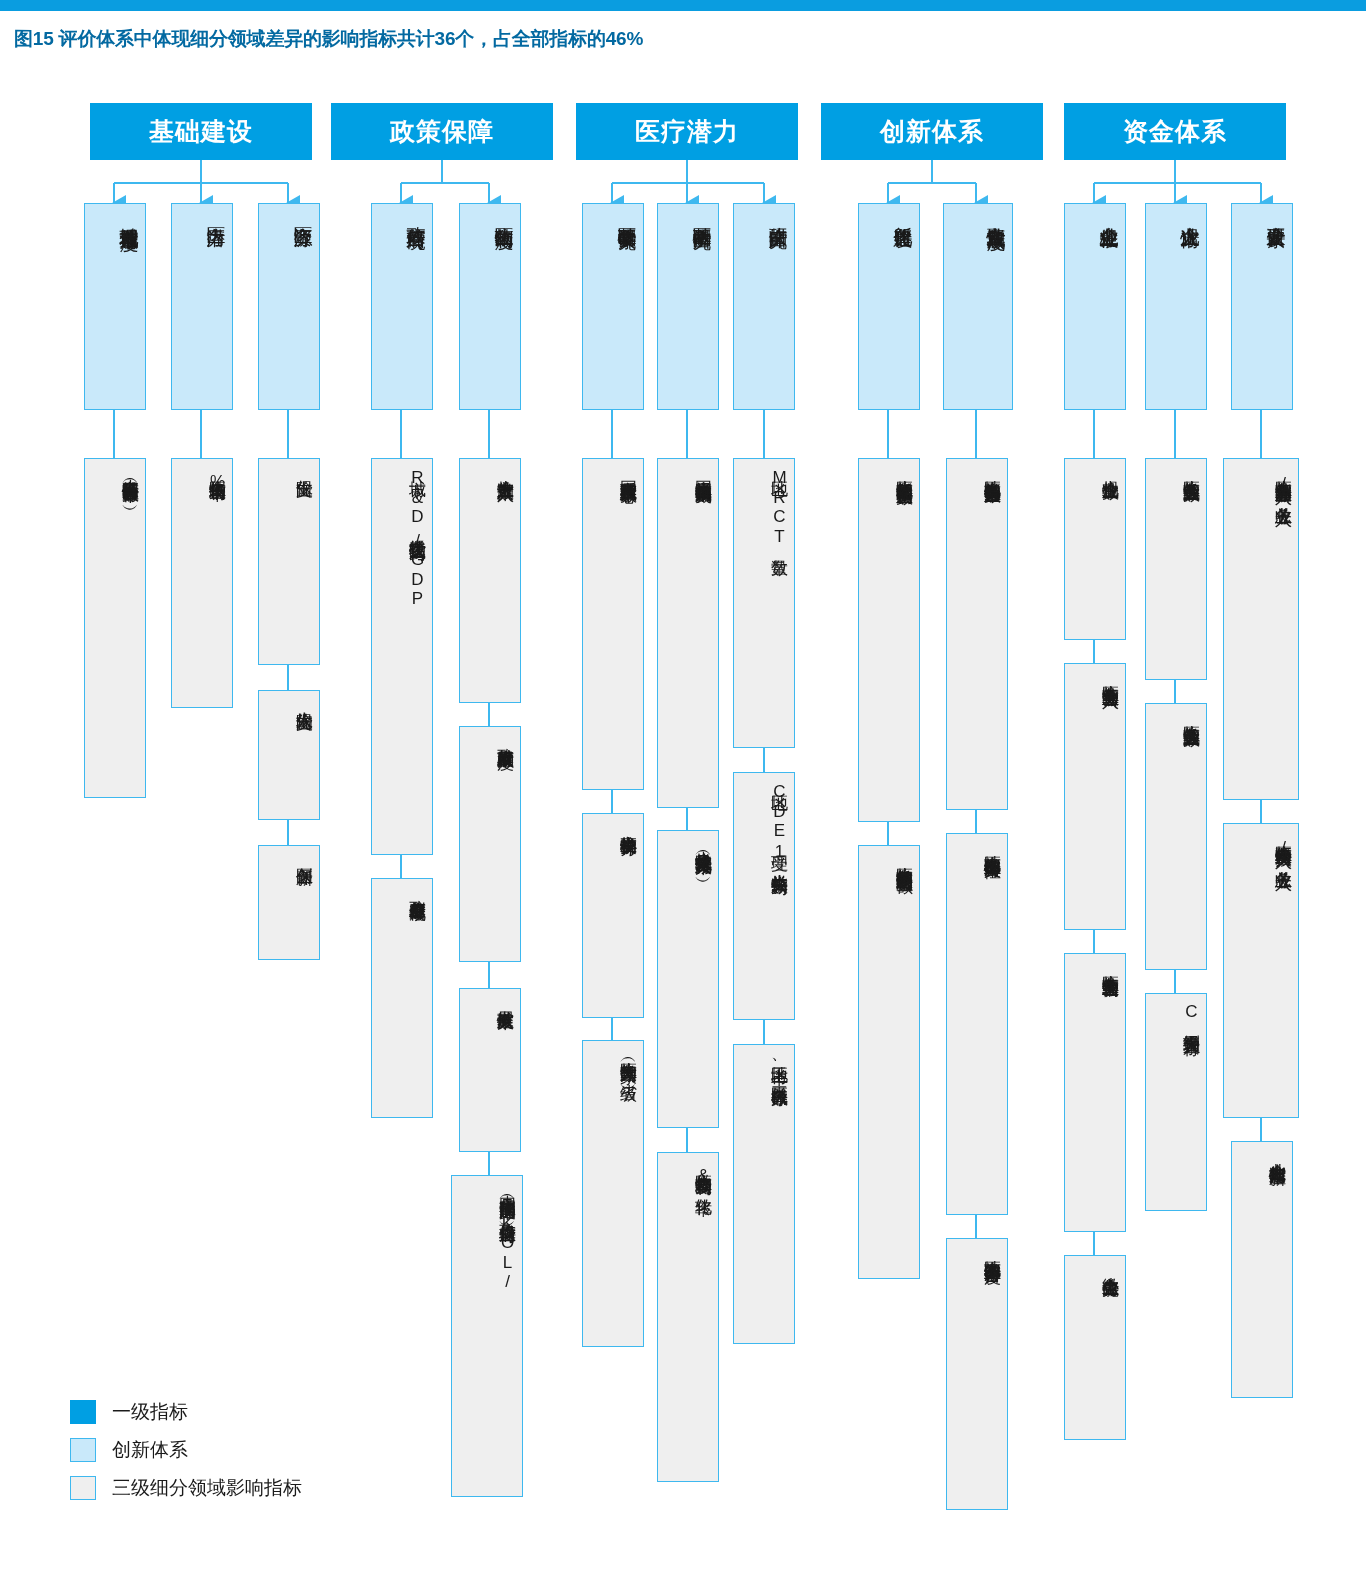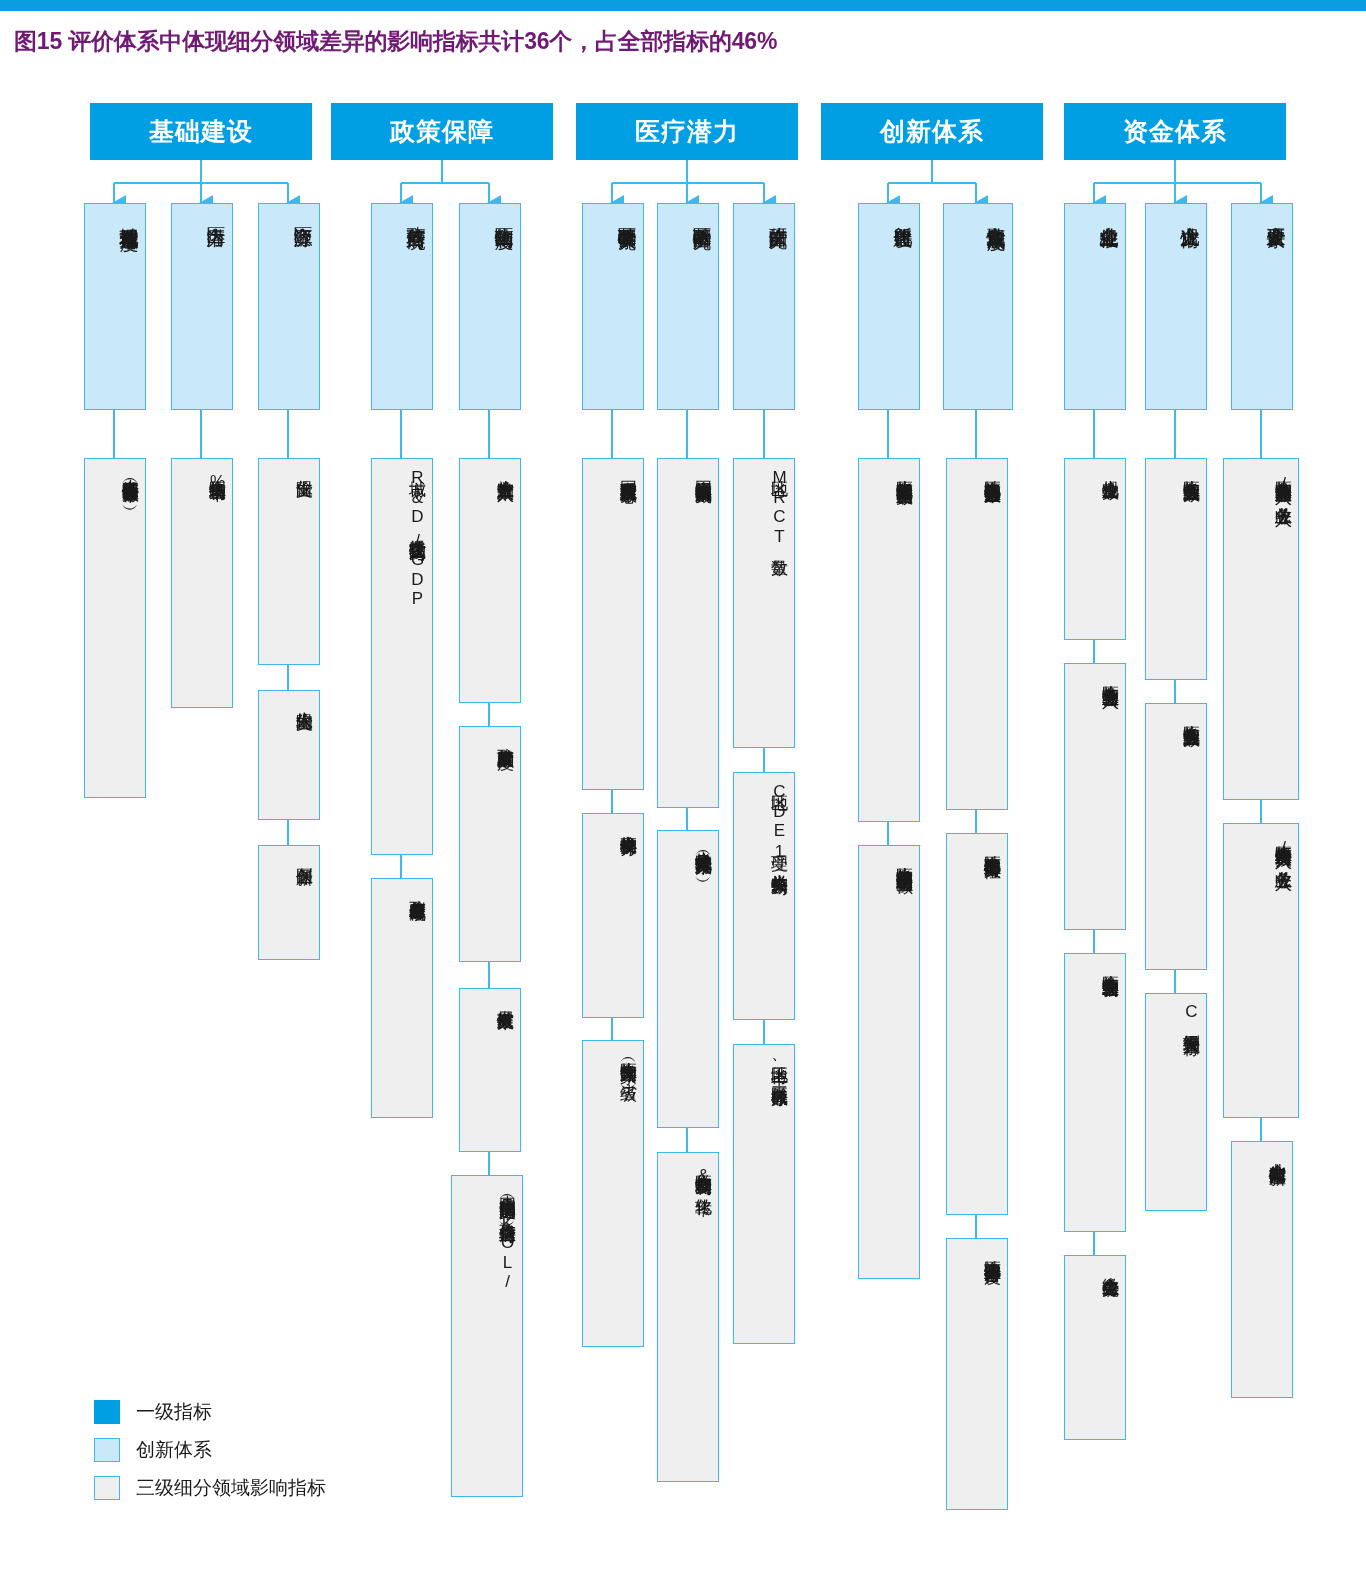--- a/index.html
+++ b/index.html
@@ -10,21 +10,21 @@
     font-family:"Liberation Sans","DejaVu Sans",sans-serif;
     position:relative;
     overflow:hidden;
   }
   #topbar {
     position:absolute; left:0; top:0; width:1366px; height:11px;
     background:#0a9de0;
   }
   #title {
     position:absolute; left:14px; top:26px; width:1330px;
-    font-size:23px; font-weight:bold; color:#701a75;
+    font-size:19px; font-weight:bold; color:#0369a1;
     letter-spacing:-0.2px; white-space:nowrap;
   }
   .canvas { position:absolute; left:16px; top:0; width:1366px; height:1594px; }
   svg.links { position:absolute; left:0; top:0; width:1366px; height:1594px; pointer-events:none; }
 
   .node { position:absolute; border:1px solid #3eb8ef; }
   .l1 {
     background:#009fe3; border:none;
     display:flex; align-items:center; justify-content:center;
     color:#ffffff; font-size:25px; font-weight:bold; letter-spacing:1px;
@@ -41,21 +41,21 @@
     color:#1a1a1a; letter-spacing:0.5px;
     font-family:"Liberation Sans","DejaVu Sans",sans-serif;
     overflow:visible;
     display:block;
   }
   .l2 .vtext { font-size:19px; }
   .l3 .vtext { font-size:17px; }
 
   
   #legend { position:absolute; left:70px; top:1393px; }
-  .lg-row { display:flex; align-items:center; height:38px;margin-left:24px; }
+  .lg-row { display:flex; align-items:center; height:38px; }
   .lg-sw { width:26px; height:24px; margin-right:16px; }
   .sw1 { background:#009fe3; }
   .sw2 { background:#c9e9fa; border:1px solid #3eb8ef; }
   .sw3 { background:#efefef; border:1px solid #3eb8ef; }
   .lg-lb { font-size:19px; color:#1a1a1a; }
 </style>
 </head>
 <body>
 
 <div id="topbar"></div>

